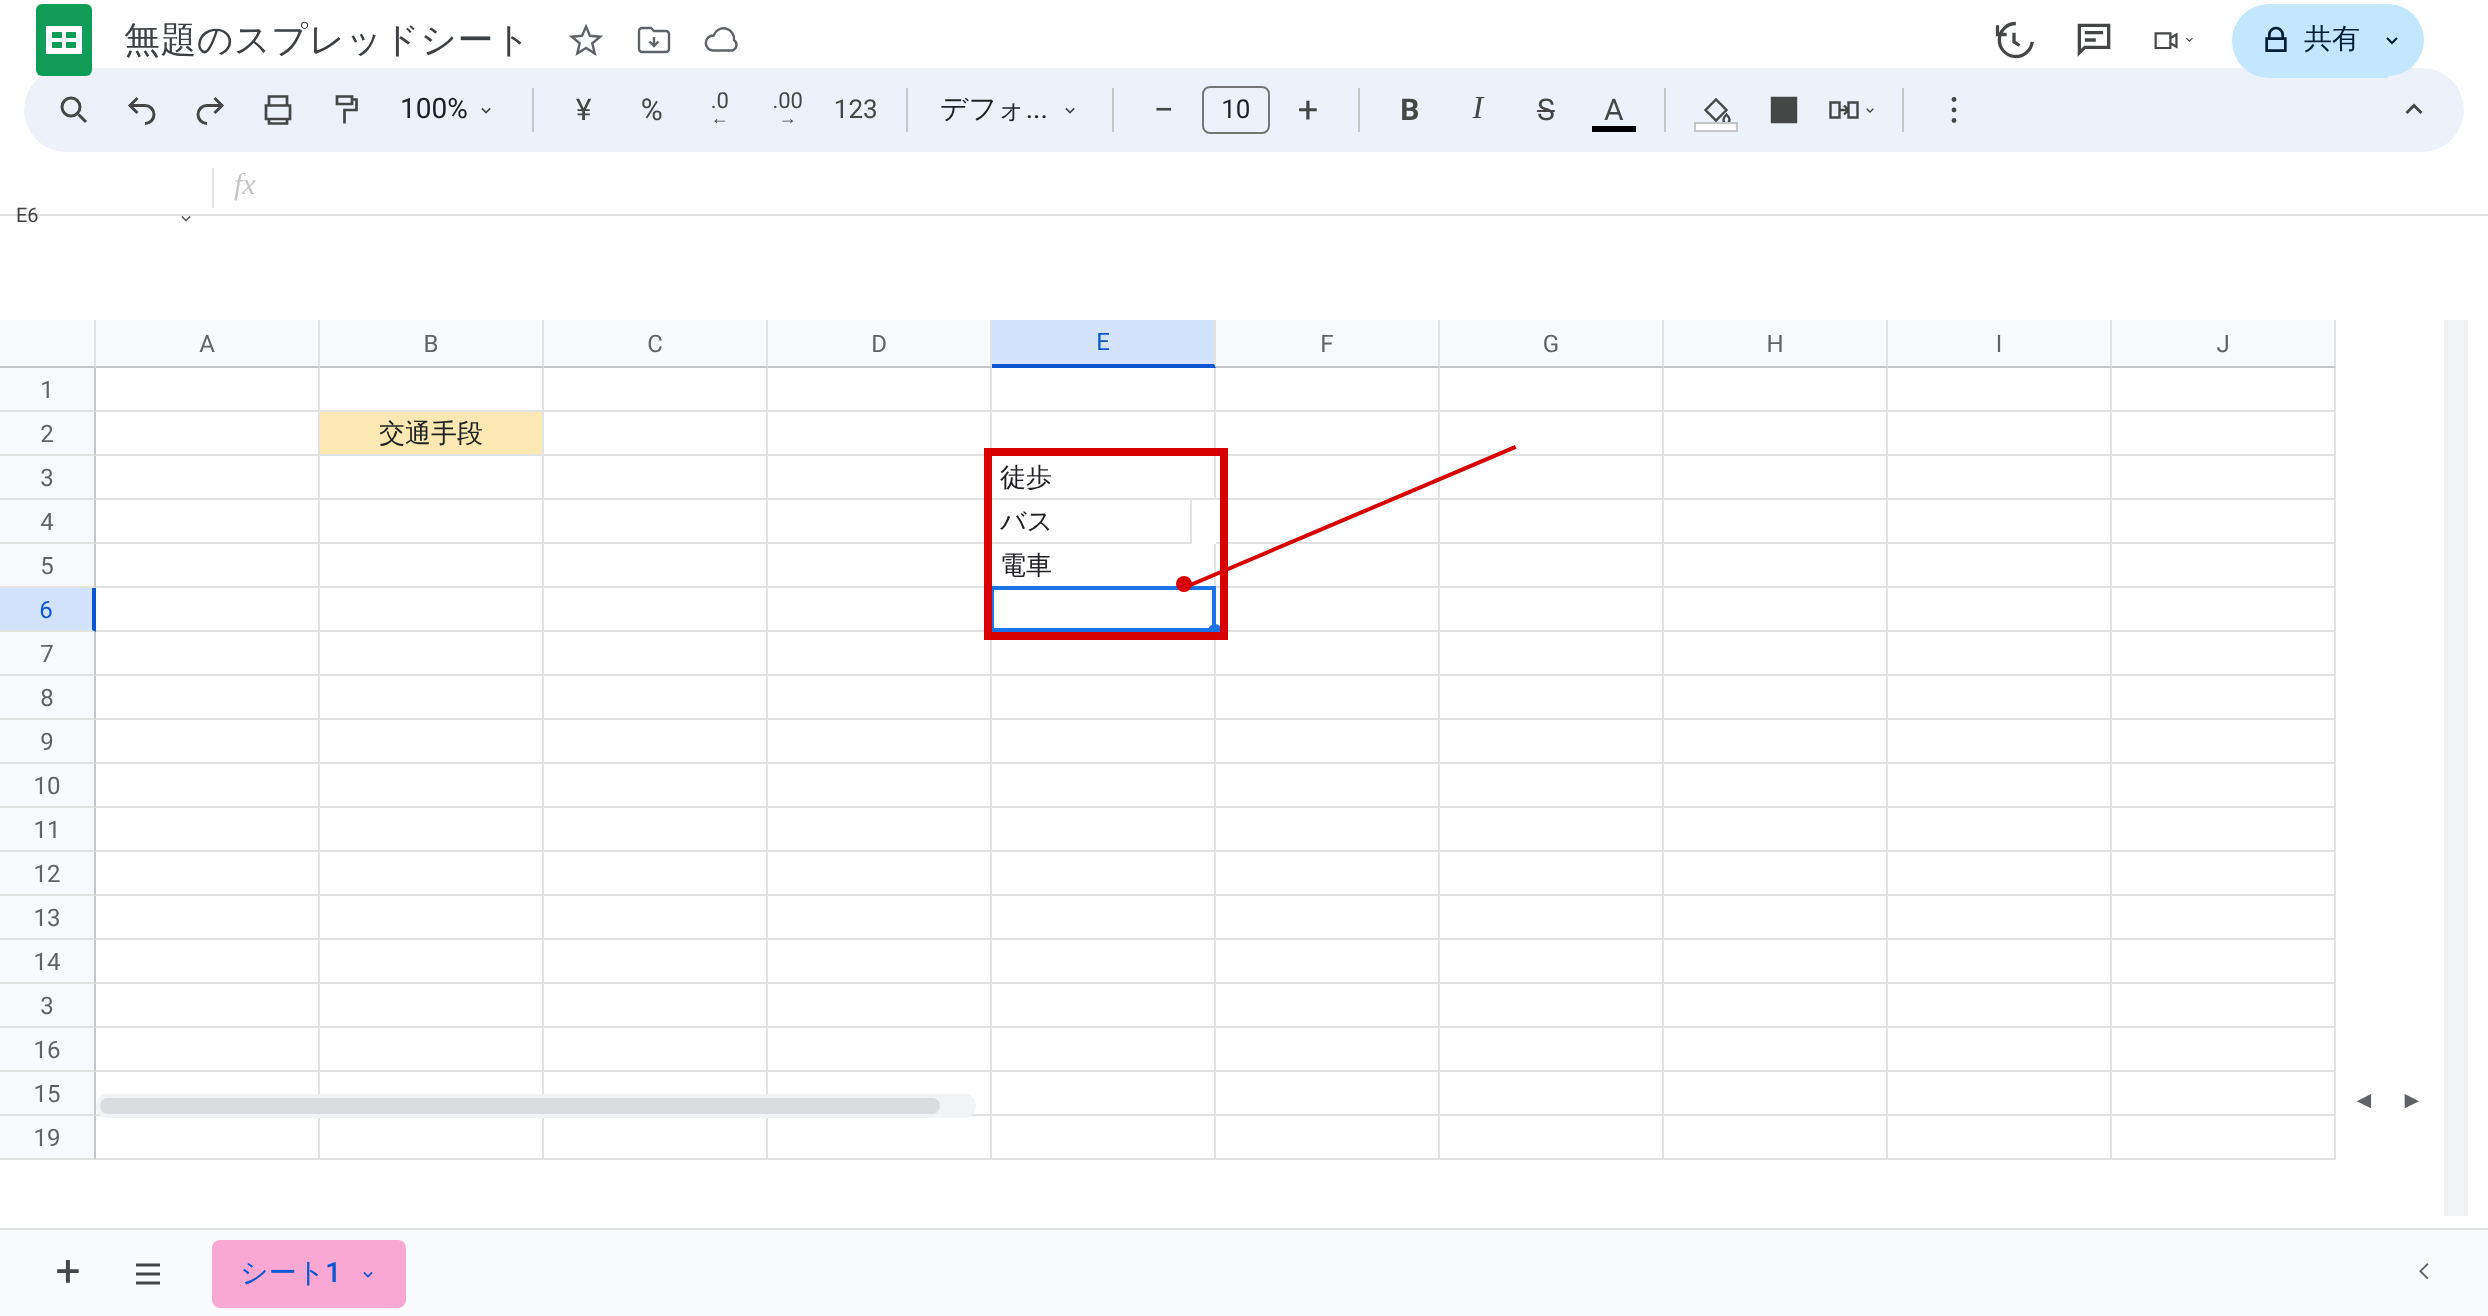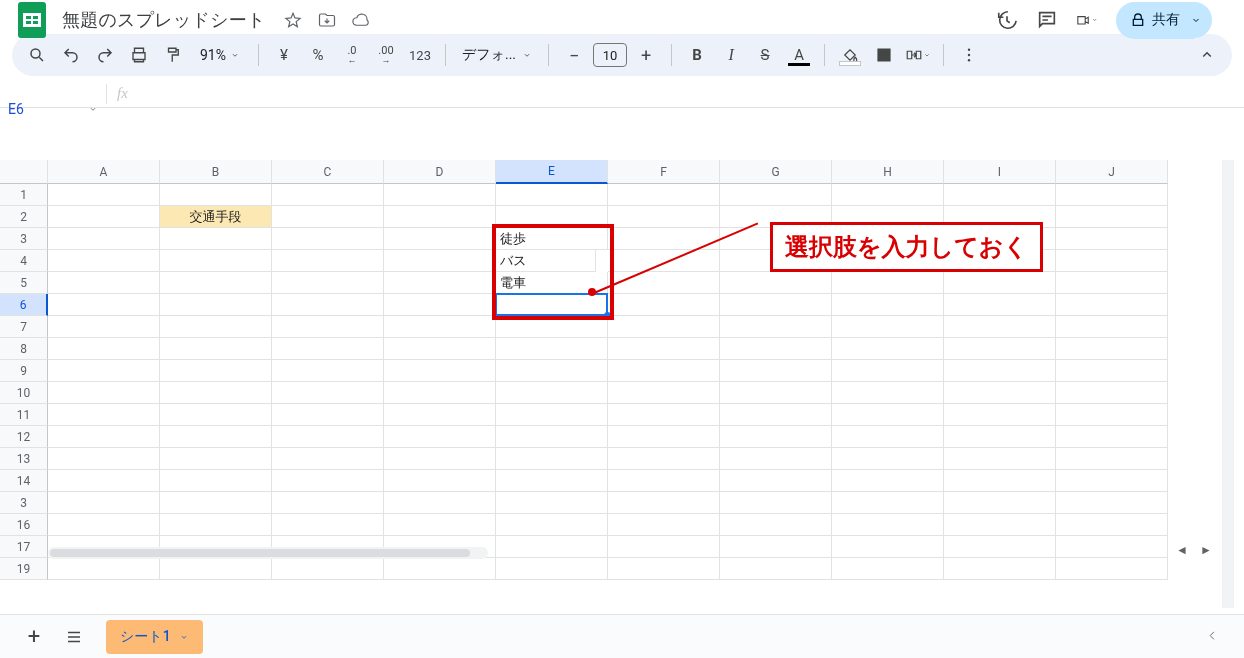--- a/index.html
+++ b/index.html
@@ -104,21 +104,21 @@
   }
   .toolbar-right { margin-left:auto; display:flex; align-items:center;gap:6px; }
   
   .fx-row {
     display:flex; align-items:center;
     border-bottom:1px solid #e1e3e1;
     height:28px;
     margin-top:4px;
   }
   .name-box {
-    width:106px; padding:2px 8px; font-size:14px; color:#1d4ed8;
+    width:106px; padding:2px 8px; font-size:10px; color:#404040;
     display:flex;align-items:center;justify-content:space-between;margin-top:30px;
   }
   .fx-label { font-style:italic; color:#c4c7c5; padding:0 10px; font-family:serif; font-size:15px;}
   
   .grid {
     position:absolute;
     top:160px; left:0; right:10px; bottom:50px;
     overflow:hidden;
     font-size:12px;
   }
@@ -200,21 +200,21 @@
   .bottom-bar {
     position:absolute; left:0; right:0; bottom:0;
     height:44px;
     background:#f9fbfd;
     border-top:1px solid #e1e3e1;
     display:flex; align-items:center; gap:4px;
     padding:0 16px;
   }
   .bt-btn { width:36px;height:36px;display:flex;align-items:center;justify-content:center;border-radius:4px;color:#444746; }
   .sheet-tab {
-    background:#fdba74;
+    background:#f9a8d4;
     color:#0b57d0;
     padding:8px 14px;
     border-radius:4px;
     display:flex;align-items:center;gap:8px;
     font-size:14px;font-weight:500;
     margin-left:10px;
   }
   .hscroll {
     position:absolute; left:48px; bottom:49px; height:12px; width:440px;
     background:#f1f3f4; border-radius:6px;
@@ -326,21 +326,21 @@
       <svg viewBox="0 0 24 24">
         <path d="M6 9V3h12v6M6 18h12v3H6zM4 9h16v9H4z" fill="none" stroke="#444746" stroke-width="1.8"></path>
       </svg>
     </div>
   <div class="tbtn">
       <svg viewBox="0 0 24 24">
         <path d="M6 3h10v5H6zM16 5h3v7h-8v4M11 16v5" fill="none" stroke="#444746" stroke-width="1.8"></path>
       </svg>
     </div>
   <div class="zoom">
-    <span>91%</span>
+    <span>100%</span>
     <svg viewBox="0 0 24 24" style="width:10px;">
         <path d="M7 10l5 5 5-5" fill="none" stroke="#444746" stroke-width="2"></path>
       </svg>
   </div>
   <div class="sep"></div>
   <div class="tbtn" style="font-size:15px;">¥</div>
   <div class="tbtn" style="font-size:15px;">%</div>
   <div class="tbtn" style="font-size:11px;flex-direction:column;line-height:1;">.0<span style="font-size:9px;">←</span></div>
   <div class="tbtn" style="font-size:11px;flex-direction:column;line-height:1;">.00<span style="font-size:9px;">→</span></div>
   <div class="tbtn" style="font-size:13px;">123</div>
@@ -432,21 +432,21 @@
       <div class="rh">7</div>
       <div class="rh">8</div>
       <div class="rh">9</div>
       <div class="rh">10</div>
       <div class="rh">11</div>
       <div class="rh">12</div>
       <div class="rh">13</div>
       <div class="rh">14</div>
       <div class="rh">3</div>
       <div class="rh">16</div>
-      <div class="rh">17</div>
+      <div class="rh">15</div>
       <div class="rh">19</div>
     </div>
   <div class="cells" id="cells">
       <div class="cell" style="left: 0px; top: 0px; width: 112px;"></div>
       <div class="cell" style="left: 0px; top: 22px; width: 112px;"></div>
       <div class="cell" style="left: 0px; top: 44px; width: 112px;"></div>
       <div class="cell" style="left: 0px; top: 66px; width: 112px;"></div>
       <div class="cell" style="left: 0px; top: 88px; width: 112px;"></div>
       <div class="cell" style="left: 0px; top: 110px; width: 112px;"></div>
       <div class="cell" style="left: 0px; top: 132px; width: 112px;"></div>
@@ -624,21 +624,20 @@
       <div class="cell" style="left: 1008px; top: 352px; width: 112px;"></div>
       <div class="cell" style="left: 1008px; top: 374px; width: 112px;"></div>
     </div>
 
   <div class="sel-border" style="left:495px; top:133px; width:113px; height:23px;"></div>
   <div class="sel-handle" style="left:604px; top:152px;"></div>
 
   <div class="anno-box" style="left:492px; top:64px; width:122px; height:96px;"></div>
   <div class="anno-dot" style="left:588px; top:128px;"></div>
   <div class="anno-line" style="left:594px; top:132px; width:178px; transform:rotate(-23deg);"></div>
-  <div class="anno-label" style="left:770px; top:62px;">選択肢を入力しておく</div>
 
   <div class="hscroll">
       <div class="hscroll-thumb"></div>
     </div>
   <div class="vscroll"></div>
   <div class="nav-arrows">
     <div>◄</div>
     <div>►</div>
   </div>
 </div>

